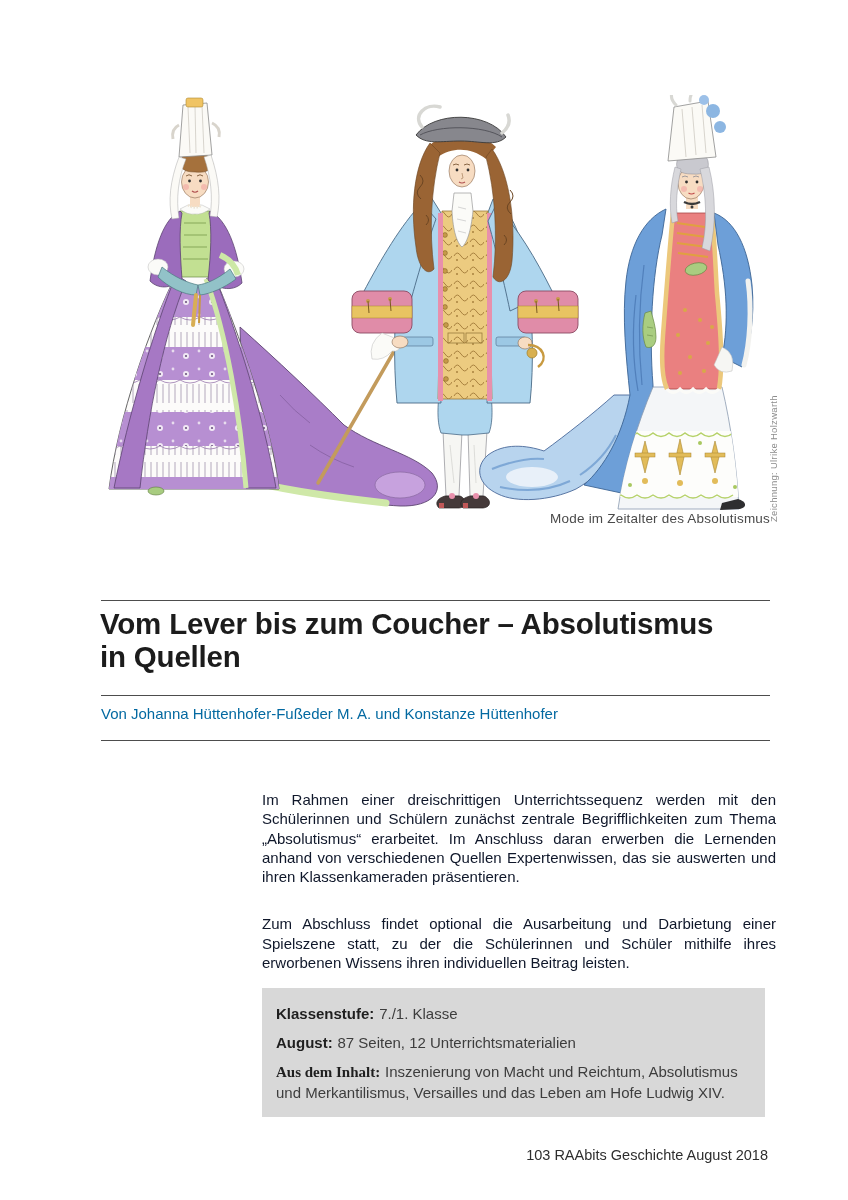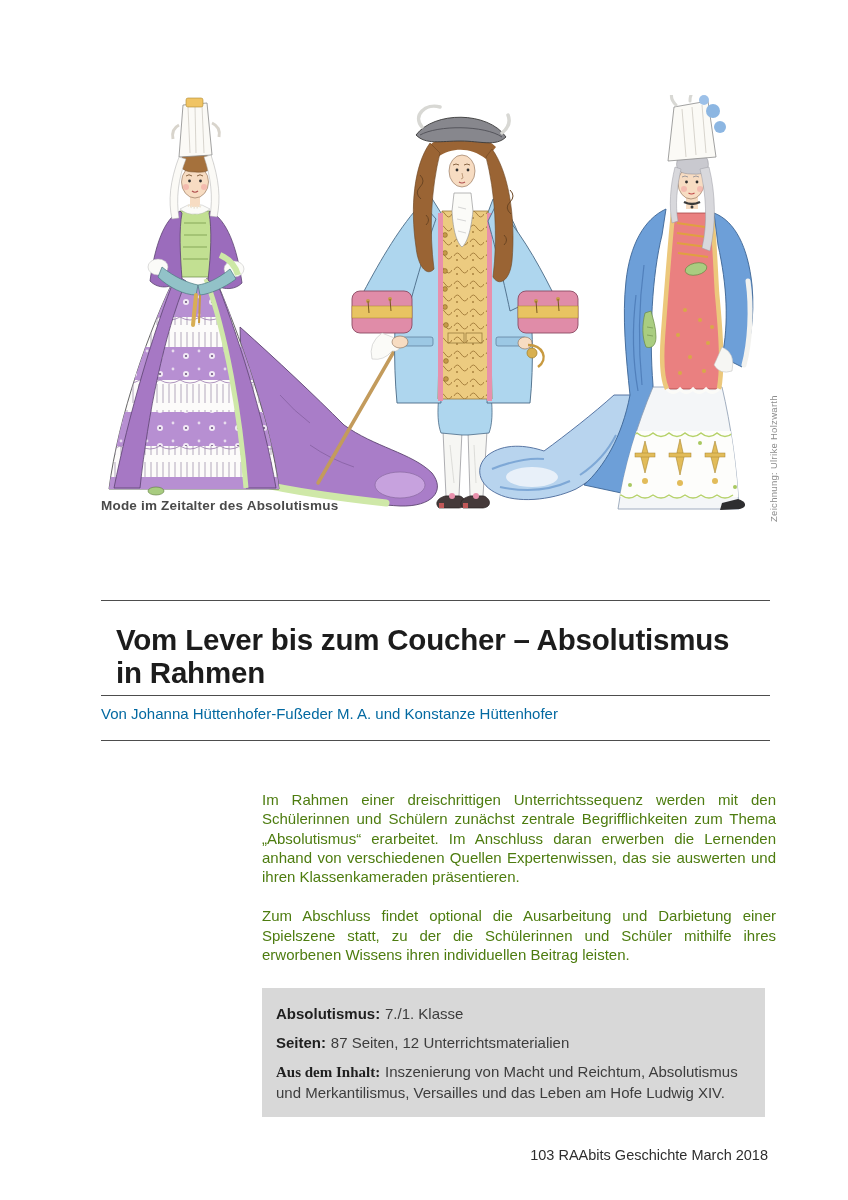--- a/index.html
+++ b/index.html
@@ -1,32 +1,32 @@
 <!DOCTYPE html>
 <html lang="de"><head>
 <meta charset="utf-8">
 <style>
   html,body{margin:0;padding:0;background:#ffffff;}
   .page{position:relative;width:848px;height:1200px;background:#ffffff;overflow:hidden;
         font-family:"Liberation Sans",sans-serif;color:#3d3d3d;}
   .illustration{position:absolute;left:100px;top:95px;width:700px;height:430px;}
-  .caption{position:absolute;left:101px;top:498px;width:669px;text-align:left;
-           font-size:13.5px;color:#4a4a4a;letter-spacing:.2px;font-weight:bold;}
+  .caption{position:absolute;left:101px;top:511px;width:669px;text-align:right;
+           font-size:13.5px;color:#4a4a4a;letter-spacing:.2px;}
   .credit{position:absolute;left:768px;top:390px;height:132px;width:14px;
           font-size:9.5px;color:#8c8c8c;letter-spacing:.3px;
           writing-mode:vertical-rl;transform:rotate(180deg);white-space:nowrap;}
   .rule{position:absolute;left:101px;width:669px;height:0;border-top:1.6px solid #4d4d4d;}
   .rule-1{top:600px}.rule-2{top:695px}.rule-3{top:740px}
-  .title{position:absolute;left:100px;top:607px;width:690px;margin:16px;
+  .title{position:absolute;left:100px;top:607px;width:690px;margin:0;
          font-size:29.5px;line-height:33px;font-weight:700;color:#1c1c1c;letter-spacing:-.2px;}
   .byline{position:absolute;left:101px;top:705px;width:669px;font-size:15px;color:#0369a1;}
   .intro{position:absolute;left:262px;top:790px;width:514px;font-size:15px;line-height:19.3px;
-         color:#4d7c0f;text-align:justify;hyphens:auto;}
+         color:#0f172a;text-align:justify;hyphens:auto;}
   .intro p{margin:0;}
-  .intro p + p{margin-top:20px;}
+  .intro p + p{margin-top:28px;}
   .infobox{position:absolute;left:262px;top:988px;width:475px;background:#d8d8d8;
            padding:16px 14px 14px 14px;}
   .infobox .row{font-size:15px;line-height:20.5px;color:#3d3d3d;margin-bottom:8.5px;text-align:left;}
   .infobox .row:last-child{margin-bottom:0;}
   .infobox b{color:#1f1f1f;margin-right:.32em;}
   .label-serif{font-family:"Liberation Serif",serif;}
   .footer{position:absolute;left:101px;top:1147px;width:667px;text-align:right;
           font-size:14.5px;color:#2e2e2e;}
 </style>
 </head>
@@ -250,35 +250,35 @@
     </svg>
   </div>
 
   <div class="credit">Zeichnung: Ulrike Holzwarth</div>
   <div class="caption">Mode im Zeitalter des Absolutismus</div>
 
   <div class="rule rule-1"></div>
 
   <h1 class="title">
     <div>Vom Lever bis zum Coucher – Absolutismus</div>
-    <div>in Rahmen</div>
+    <div>in Quellen</div>
   </h1>
 
   <div class="rule rule-2"></div>
 
   <div class="byline">Von Johanna Hüttenhofer-Fußeder M. A. und Konstanze Hüttenhofer</div>
 
   <div class="rule rule-3"></div>
 
   <div class="intro">
     <p>Im Rahmen einer dreischrittigen Unterrichtssequenz werden mit den Schülerinnen und Schülern zunächst zentrale Begrifflichkeiten zum Thema „Absolutismus“ erarbeitet. Im Anschluss daran erwerben die Lernenden anhand von verschiedenen Quellen Expertenwissen, das sie auswerten und ihren Klassenkameraden präsentieren.</p>
     <p>Zum Abschluss findet optional die Ausarbeitung und Darbietung einer Spielszene statt, zu der die Schülerinnen und Schüler mithilfe ihres erworbenen Wissens ihren individuellen Beitrag leisten.</p>
   </div>
 
   <div class="infobox">
-    <div class="row"><b>Absolutismus:</b><span>7./1. Klasse</span></div>
-    <div class="row"><b>Seiten:</b><span>87 Seiten, 12 Unterrichtsmaterialien</span></div>
+    <div class="row"><b>Klassenstufe:</b><span>7./1. Klasse</span></div>
+    <div class="row"><b>August:</b><span>87 Seiten, 12 Unterrichtsmaterialien</span></div>
     <div class="row"><b class="label-serif">Aus dem Inhalt:</b><span>Inszenierung von Macht und Reichtum, Absolutismus und Merkantilismus, Versailles und das Leben am Hofe Ludwig XIV.</span></div>
   </div>
 
-  <div class="footer">103 RAAbits Geschichte March 2018</div>
+  <div class="footer">103 RAAbits Geschichte August 2018</div>
 
 </div>
 
 </body></html>

